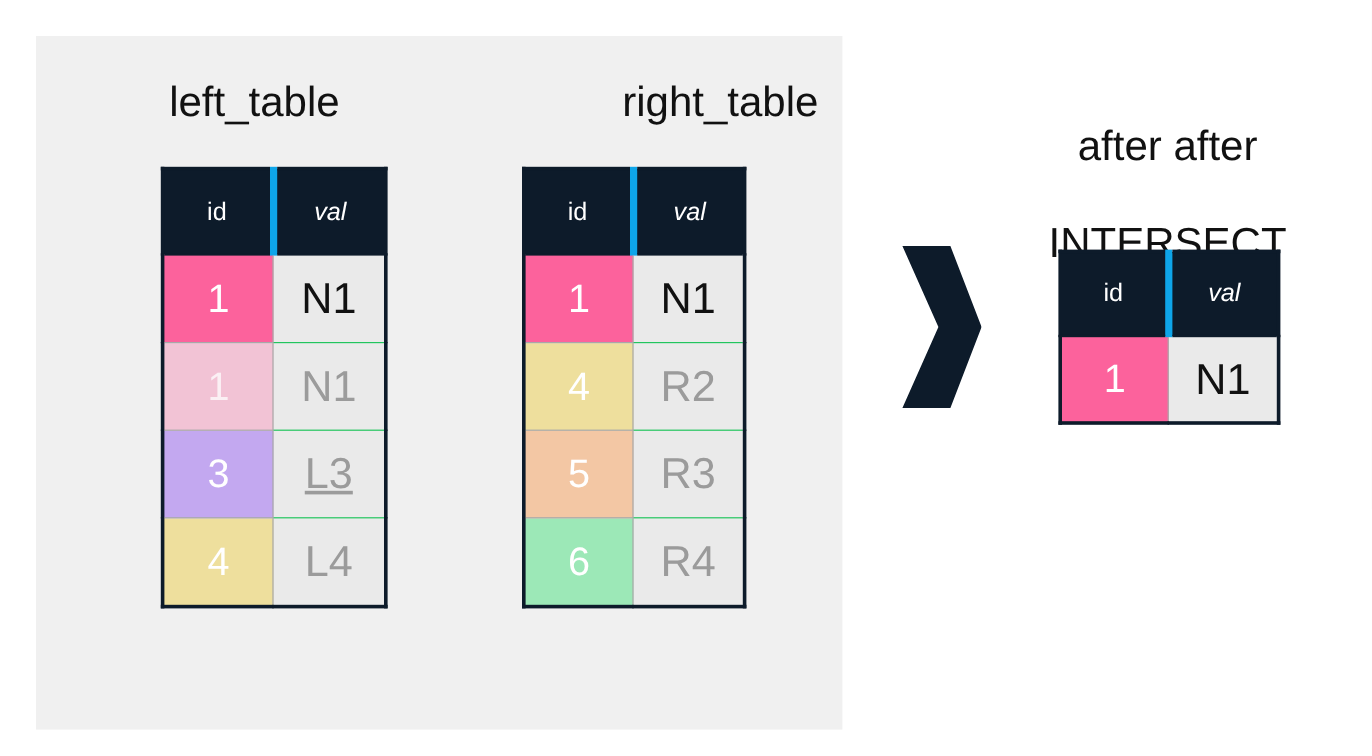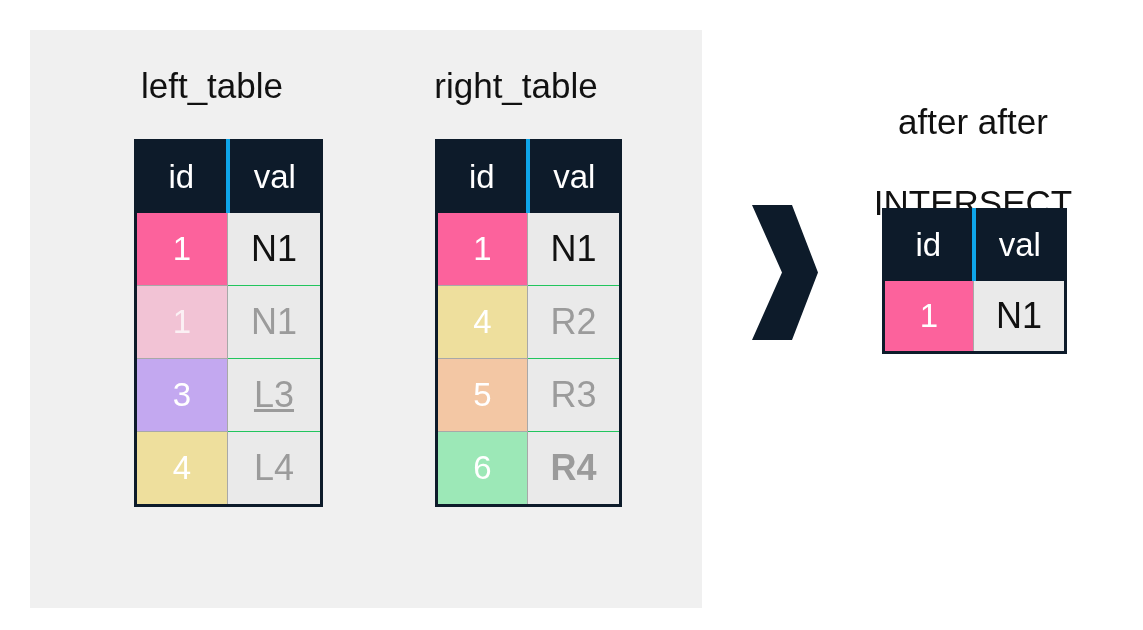--- a/index.html
+++ b/index.html
@@ -50,24 +50,24 @@
     margin: 0;
     text-align: center;
     vertical-align: middle;
     font-weight: 400;
   }
 
   
   .tbl th {
     background: #0d1b2a;
     color: #ffffff;
-    font-size: 33px;
+    font-size: 21px;
     border: 2px solid #0d1b2a;
   }
-  .tbl th.sep { border-left: 4px solid #0ea5e9; }
+  .tbl th.sep { border-left: 6px solid #0ea5e9; font-style: italic; }
 
   
   .idc {
     font-size: 33px;
     color: #ffffff;
     border: 1px solid #a8a8a8;
   }
   
   .valc {
     background: #eaeaea;
@@ -122,21 +122,21 @@
       <td class="idc c-purple" style="height:72px;">3</td>
       <td class="valc" style="height:72px;text-decoration:underline;">L3</td>
     </tr>
     <tr>
       <td class="idc c-yellow" style="height:72px;">4</td>
       <td class="valc" style="height:72px;">L4</td>
     </tr>
   </tbody>
 </table>
 
-<div class="abs caption" style="left:383px; top:66px; width:266px;">right_table</div>
+<div class="abs caption" style="left:416px; top:66px; width:266px;text-align:right;">right_table</div>
 
 <table class="tbl abs" id="right-table" style="left:435px; top:139px; width:184px;">
   <colgroup>
       <col style="width:91px">
       <col style="width:93px">
     </colgroup>
   <thead>
     <tr>
       <th style="height:69px;">id</th>
       <th class="sep" style="height:69px;">val</th>
@@ -150,21 +150,21 @@
     <tr>
       <td class="idc c-yellow" style="height:72px;">4</td>
       <td class="valc" style="height:72px;">R2</td>
     </tr>
     <tr>
       <td class="idc c-orange" style="height:72px;">5</td>
       <td class="valc" style="height:72px;margin-left:24px;">R3</td>
     </tr>
     <tr>
       <td class="idc c-green" style="height:72px;">6</td>
-      <td class="valc" style="height:72px;font-weight:bold;">R4</td>
+      <td class="valc" style="height:72px;">R4</td>
     </tr>
   </tbody>
 </table>
 
 <div class="abs" id="arrow">
   <svg width="70" height="135" viewBox="0 0 70 135" aria-hidden="true">
     <polygon points="4,0 44,0 70,67.5 44,135 4,135 34,67.5" fill="#0d1b2a"></polygon>
   </svg>
 </div>
 

